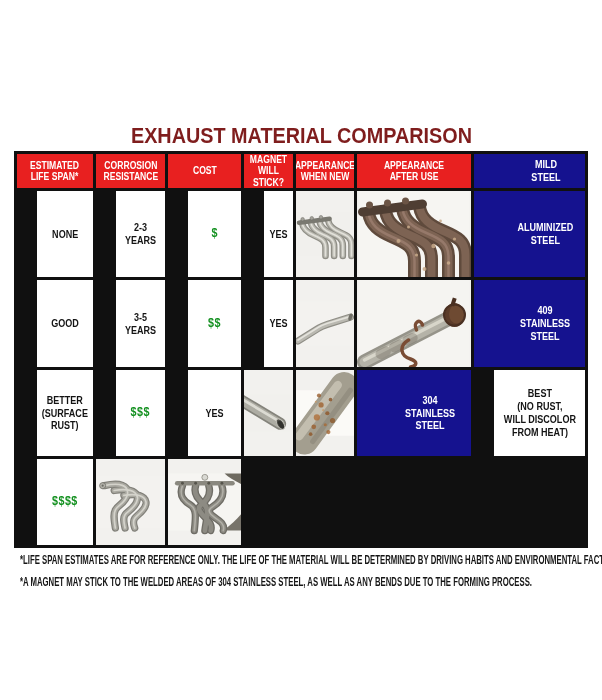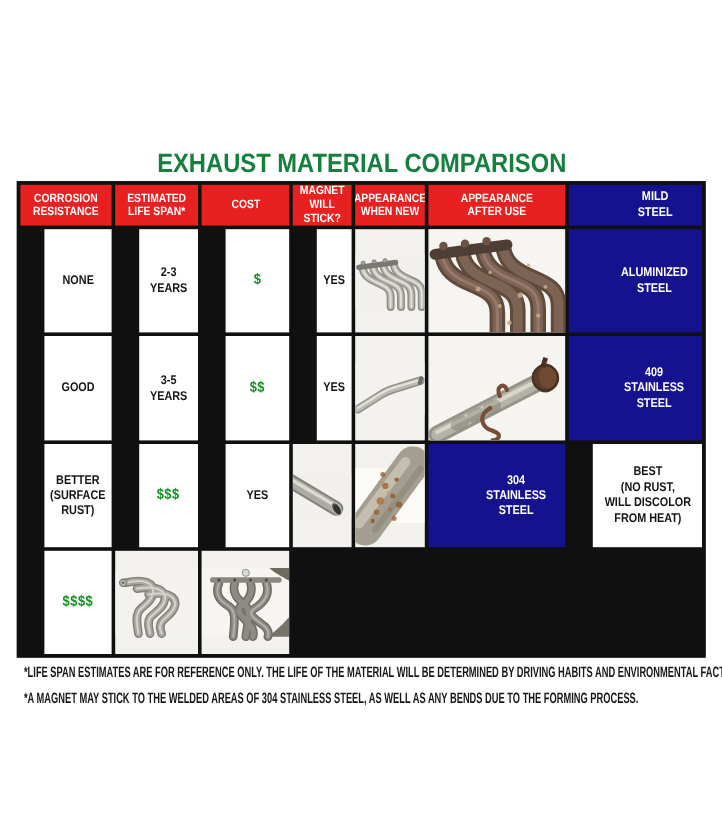--- a/index.html
+++ b/index.html
@@ -1,20 +1,20 @@
 <!DOCTYPE html>
 <html style="--red: #e82020; --blue: #15128f; --green: #12901f; --border: #101010;"><head>
 <meta charset="utf-8">
 <style>
   html,body{margin:0;padding:0;}
   body{font-family:"Liberation Sans", sans-serif; background:#ffffff;}
   .page{position:relative; width:602px; height:700px; background:#ffffff; overflow:hidden;}
 
   .title{position:absolute; top:123px; left:0; right:0; text-align:center;
-         font-size:22px; font-weight:bold; color:#15803d; letter-spacing:0;}
+         font-size:22px; font-weight:bold; color:#7f1d1d; letter-spacing:0;}
   .title .cx{transform:scaleX(0.9);}
 
   .cx{display:inline-block; transform:scaleX(0.86); transform-origin:center center;
       white-space:pre-line; font-weight:bold;}
 
   .tbl{position:absolute; left:14px; top:151px;
        background:#101010; border:3px solid #101010;
        display:grid;
        grid-template-columns:76px 69px 73px 49px 58px 114px 111px;
        grid-template-rows:34px 86px 87px 86px 86px;
@@ -37,26 +37,26 @@
 
 <div class="page">
 
   <div class="title">
     <span class="cx">EXHAUST MATERIAL COMPARISON</span>
   </div>
 
   <div class="tbl">
 
     <div class="cell hd">
+        <span class="cx">ESTIMATED
+LIFE SPAN*</span>
+      </div>
+    <div class="cell hd">
         <span class="cx">CORROSION
 RESISTANCE</span>
-      </div>
-    <div class="cell hd">
-        <span class="cx">ESTIMATED
-LIFE SPAN*</span>
       </div>
     <div class="cell hd">
         <span class="cx">COST</span>
       </div>
     <div class="cell hd">
         <span class="cx">MAGNET
 WILL STICK?</span>
       </div>
     <div class="cell hd">
         <span class="cx">APPEARANCE

